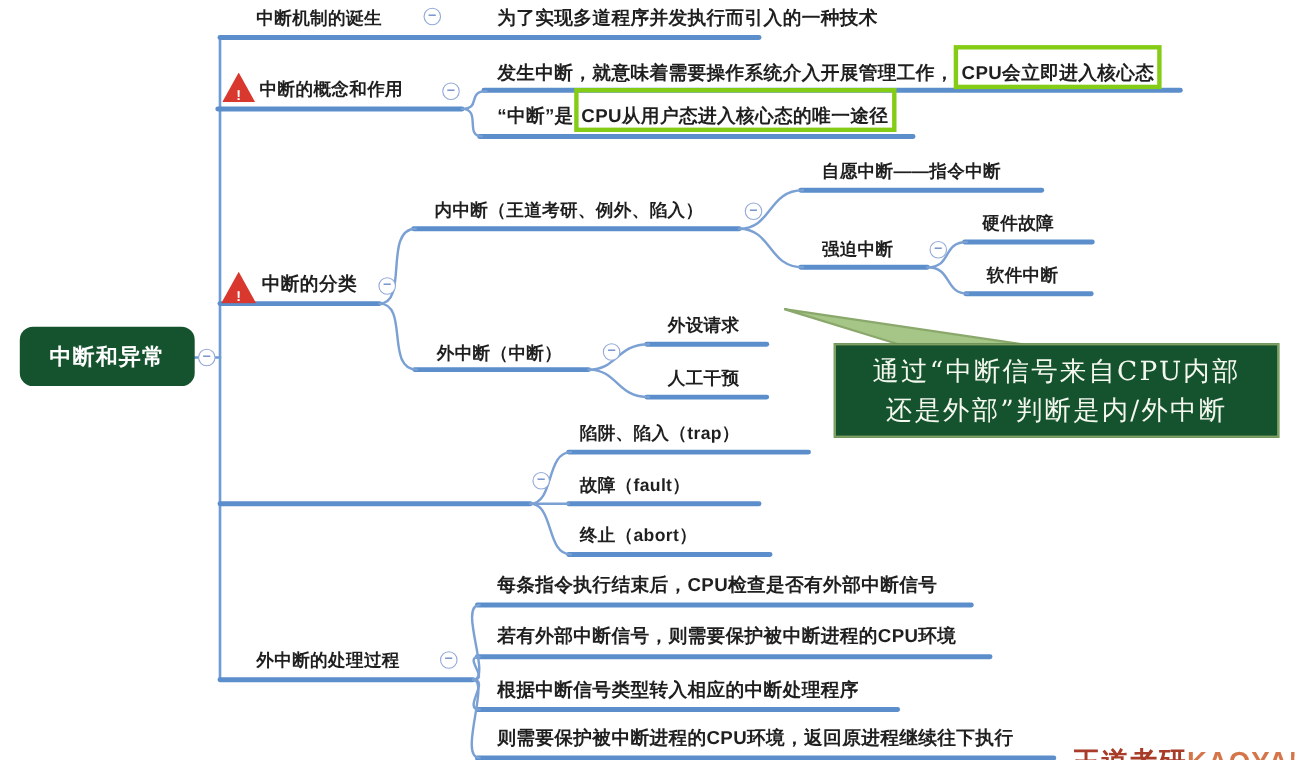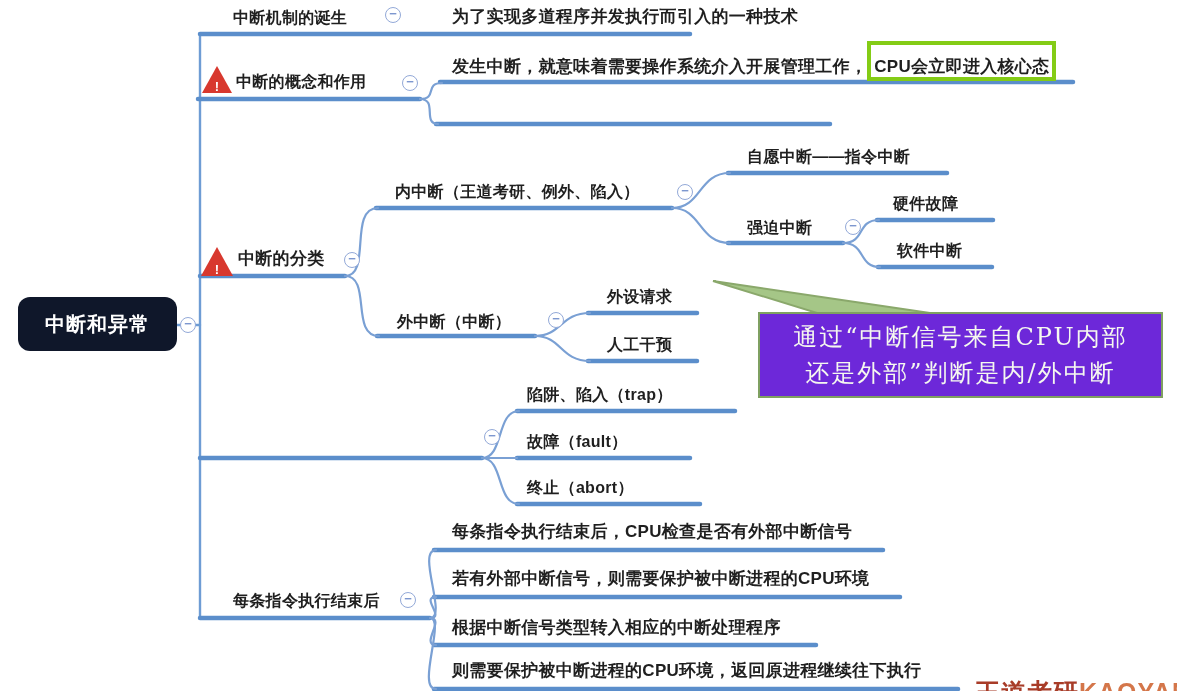--- a/index.html
+++ b/index.html
@@ -12,24 +12,24 @@
   .node{position:absolute;z-index:2;white-space:nowrap;font-size:17px;font-weight:700;
         color:#1f1f1f;line-height:20px;letter-spacing:0.3px;}
   .hl{border:4px solid #84cc16;padding:12px 3px 1px;}
   .minus{position:absolute;z-index:3;width:16px;height:16px;box-sizing:border-box;
          border:1.5px solid #93a9d8;border-radius:50%;background:#fff;color:#7d97cf;
          font-size:13px;line-height:12px;text-align:center;font-weight:700;cursor:pointer;}
   .warn{position:absolute;z-index:3;background:#d8382e;
         clip-path:polygon(50% 0,100% 100%,0 100%);display:flex;align-items:flex-end;
         justify-content:center;color:#fff;font-weight:800;font-size:13px;line-height:13px;}
   .root{position:absolute;z-index:2;left:18px;top:297px;width:159px;height:54px;
-        background:#0f172a;border-radius:12px;display:flex;align-items:center;
+        background:#14532d;border-radius:12px;display:flex;align-items:center;
         justify-content:center;color:#fff;font-size:20px;font-weight:700;letter-spacing:1px;}
   .callout{position:absolute;z-index:2;left:758px;top:312px;width:405px;height:86px;
-        box-sizing:border-box;background:#6d28d9;border:2.5px solid #7fa061;
+        box-sizing:border-box;background:#14532d;border:2.5px solid #7fa061;
         display:flex;flex-direction:column;align-items:center;justify-content:center;
         font-family:"DejaVu Serif","Liberation Serif",serif;font-size:24px;line-height:36px;
         letter-spacing:2px;color:#f5f8ef;white-space:nowrap;}
   .watermark{position:absolute;z-index:4;left:975px;top:676px;white-space:nowrap;
         font-size:25px;font-weight:700;letter-spacing:1px;color:#a83c28;}
   .watermark .suffix{color:#d4764a;}
 </style>
 </head>
 <body>
 
@@ -92,20 +92,23 @@
   <div class="node" style="left:233px;top:8px;font-size:16px">中断机制的诞生</div>
   <div class="minus" style="left:385px;top:7px">−</div>
   <div class="node" style="left:452px;top:7px">为了实现多道程序并发执行而引入的一种技术</div>
 
   <div class="warn" style="left:202px;top:66px;width:30px;height:27px">!</div>
   <div class="node" style="left:236px;top:72px;font-size:16px">中断的概念和作用</div>
   <div class="minus" style="left:402px;top:75px">−</div>
   <div class="node" style="left:452px;top:57px">
     <span>发生中断，就意味着需要操作系统介入开展管理工作，</span><span class="hl">CPU会立即进入核心态</span>
   </div>
+  <div class="node" style="left:452px;top:96px">
+    <span>“中断”是</span><span class="hl">CPU从用户态进入核心态的唯一途径</span>
+  </div>
 
   <div class="warn" style="left:201px;top:247px;width:32px;height:29px">!</div>
   <div class="node" style="left:238px;top:249px">中断的分类</div>
   <div class="minus" style="left:344px;top:252px">−</div>
 
   <div class="node" style="left:395px;top:182px;font-size:16px">内中断（王道考研、例外、陷入）</div>
   <div class="minus" style="left:677px;top:184px">−</div>
 
   <div class="node" style="left:747px;top:147px;font-size:16px">自愿中断——指令中断</div>
 
@@ -122,21 +125,21 @@
   <div class="callout">
     <span>通过“中断信号来自CPU内部</span>
     <span>还是外部”判断是内/外中断</span>
   </div>
 
   <div class="minus" style="left:484px;top:429px">−</div>
   <div class="node" style="left:527px;top:385px;font-size:16px">陷阱、陷入（trap）</div>
   <div class="node" style="left:527px;top:432px;font-size:16px">故障（fault）</div>
   <div class="node" style="left:527px;top:478px;font-size:16px">终止（abort）</div>
 
-  <div class="node" style="left:233px;top:591px;font-size:16px">每条指令执行结束后</div>
+  <div class="node" style="left:233px;top:591px;font-size:16px">外中断的处理过程</div>
   <div class="minus" style="left:400px;top:592px">−</div>
   <div class="node" style="left:452px;top:522px">每条指令执行结束后，CPU检查是否有外部中断信号</div>
   <div class="node" style="left:452px;top:569px">若有外部中断信号，则需要保护被中断进程的CPU环境</div>
   <div class="node" style="left:452px;top:618px">根据中断信号类型转入相应的中断处理程序</div>
   <div class="node" style="left:452px;top:661px">则需要保护被中断进程的CPU环境，返回原进程继续往下执行</div>
 
   <div class="watermark">
     <span>王道考研</span><span class="suffix">KAOYAN</span>
   </div>
 

